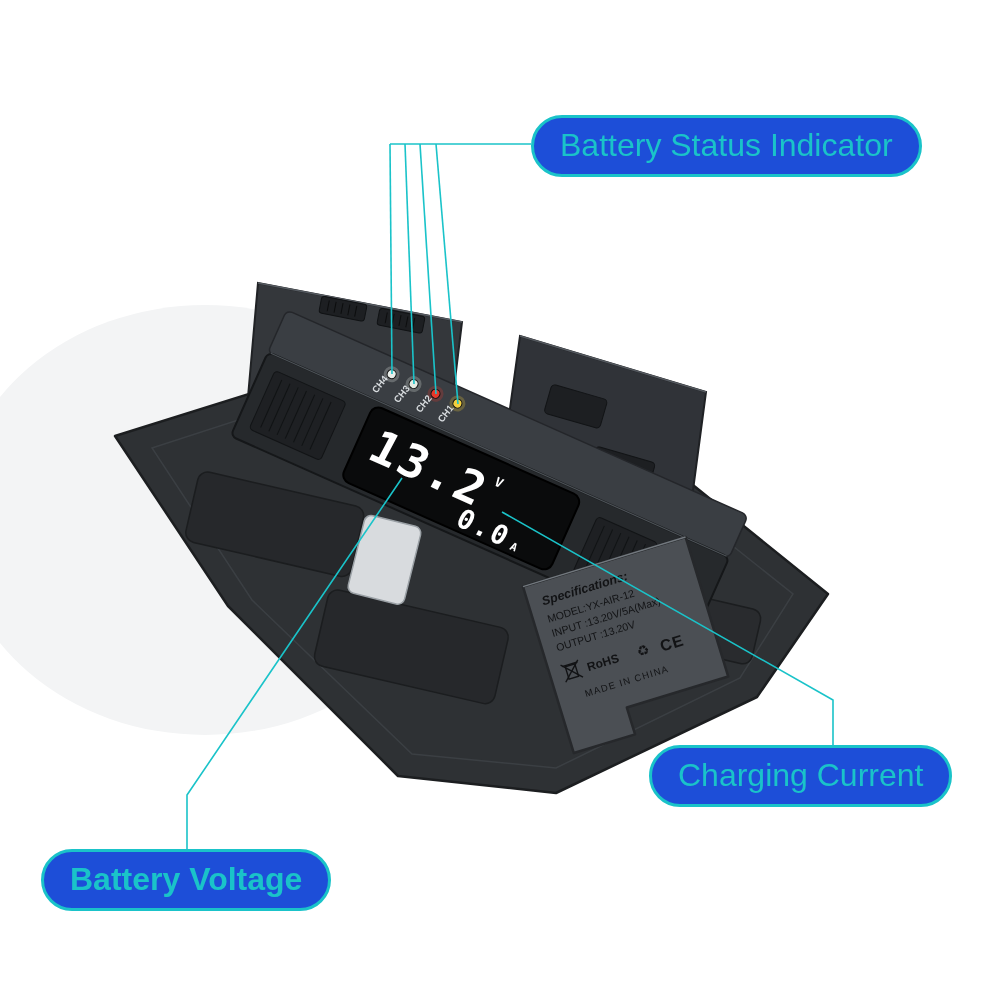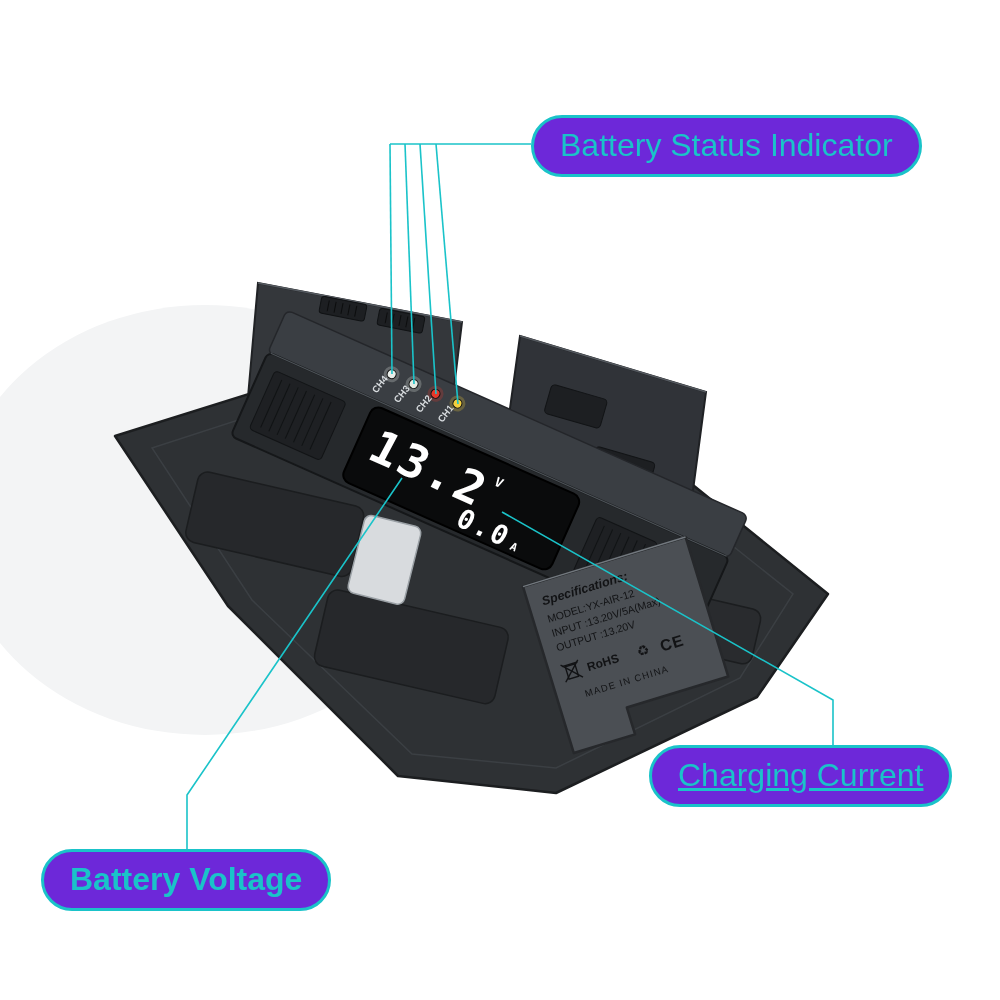--- a/index.html
+++ b/index.html
@@ -2,26 +2,26 @@
 <html><head>
 <meta charset="utf-8">
 <style>
   html,body { margin:0; padding:0; background:#ffffff; }
   body { width:1000px; height:1000px; font-family:"Liberation Sans",sans-serif; }
   .stage { position:relative; width:1000px; height:1000px; overflow:hidden; background:#ffffff; }
   .stage svg { position:absolute; left:0; top:0; }
 
   .callout {
     position:absolute; box-sizing:border-box; white-space:nowrap;
-    border:3px solid #1ac3c9; border-radius:40px; background:#6d28d9;
+    border:3px solid #1ac3c9; border-radius:40px; background:#1d4ed8;
     color:#1ac3c9; font-size:32px; line-height:1; padding:11px 26px 13px;
     font-family:"Liberation Sans",sans-serif;
   }
   #callout-status  { left:531px; top:115px; }
-  #callout-current { left:649px; top:745px;text-decoration:underline; }
+  #callout-current { left:649px; top:745px; }
   #callout-voltage { left:41px;  top:849px;font-weight:bold; }
 
   
   text { user-select:none; }
   .digit   { font-family:"DejaVu Sans Mono",monospace; font-weight:bold; fill:#ffffff; }
   .chlabel { font-family:"Liberation Sans",sans-serif; font-weight:bold; font-size:9.5px; fill:#d7dbde; }
   .spec    { font-family:"Liberation Sans",sans-serif; fill:#121315; }
   .spec-title { font-weight:bold; font-style:italic; font-size:12.5px; }
   .spec-line  { font-size:10.5px; }
   .spec-rohs  { font-weight:bold; font-size:12px; }

